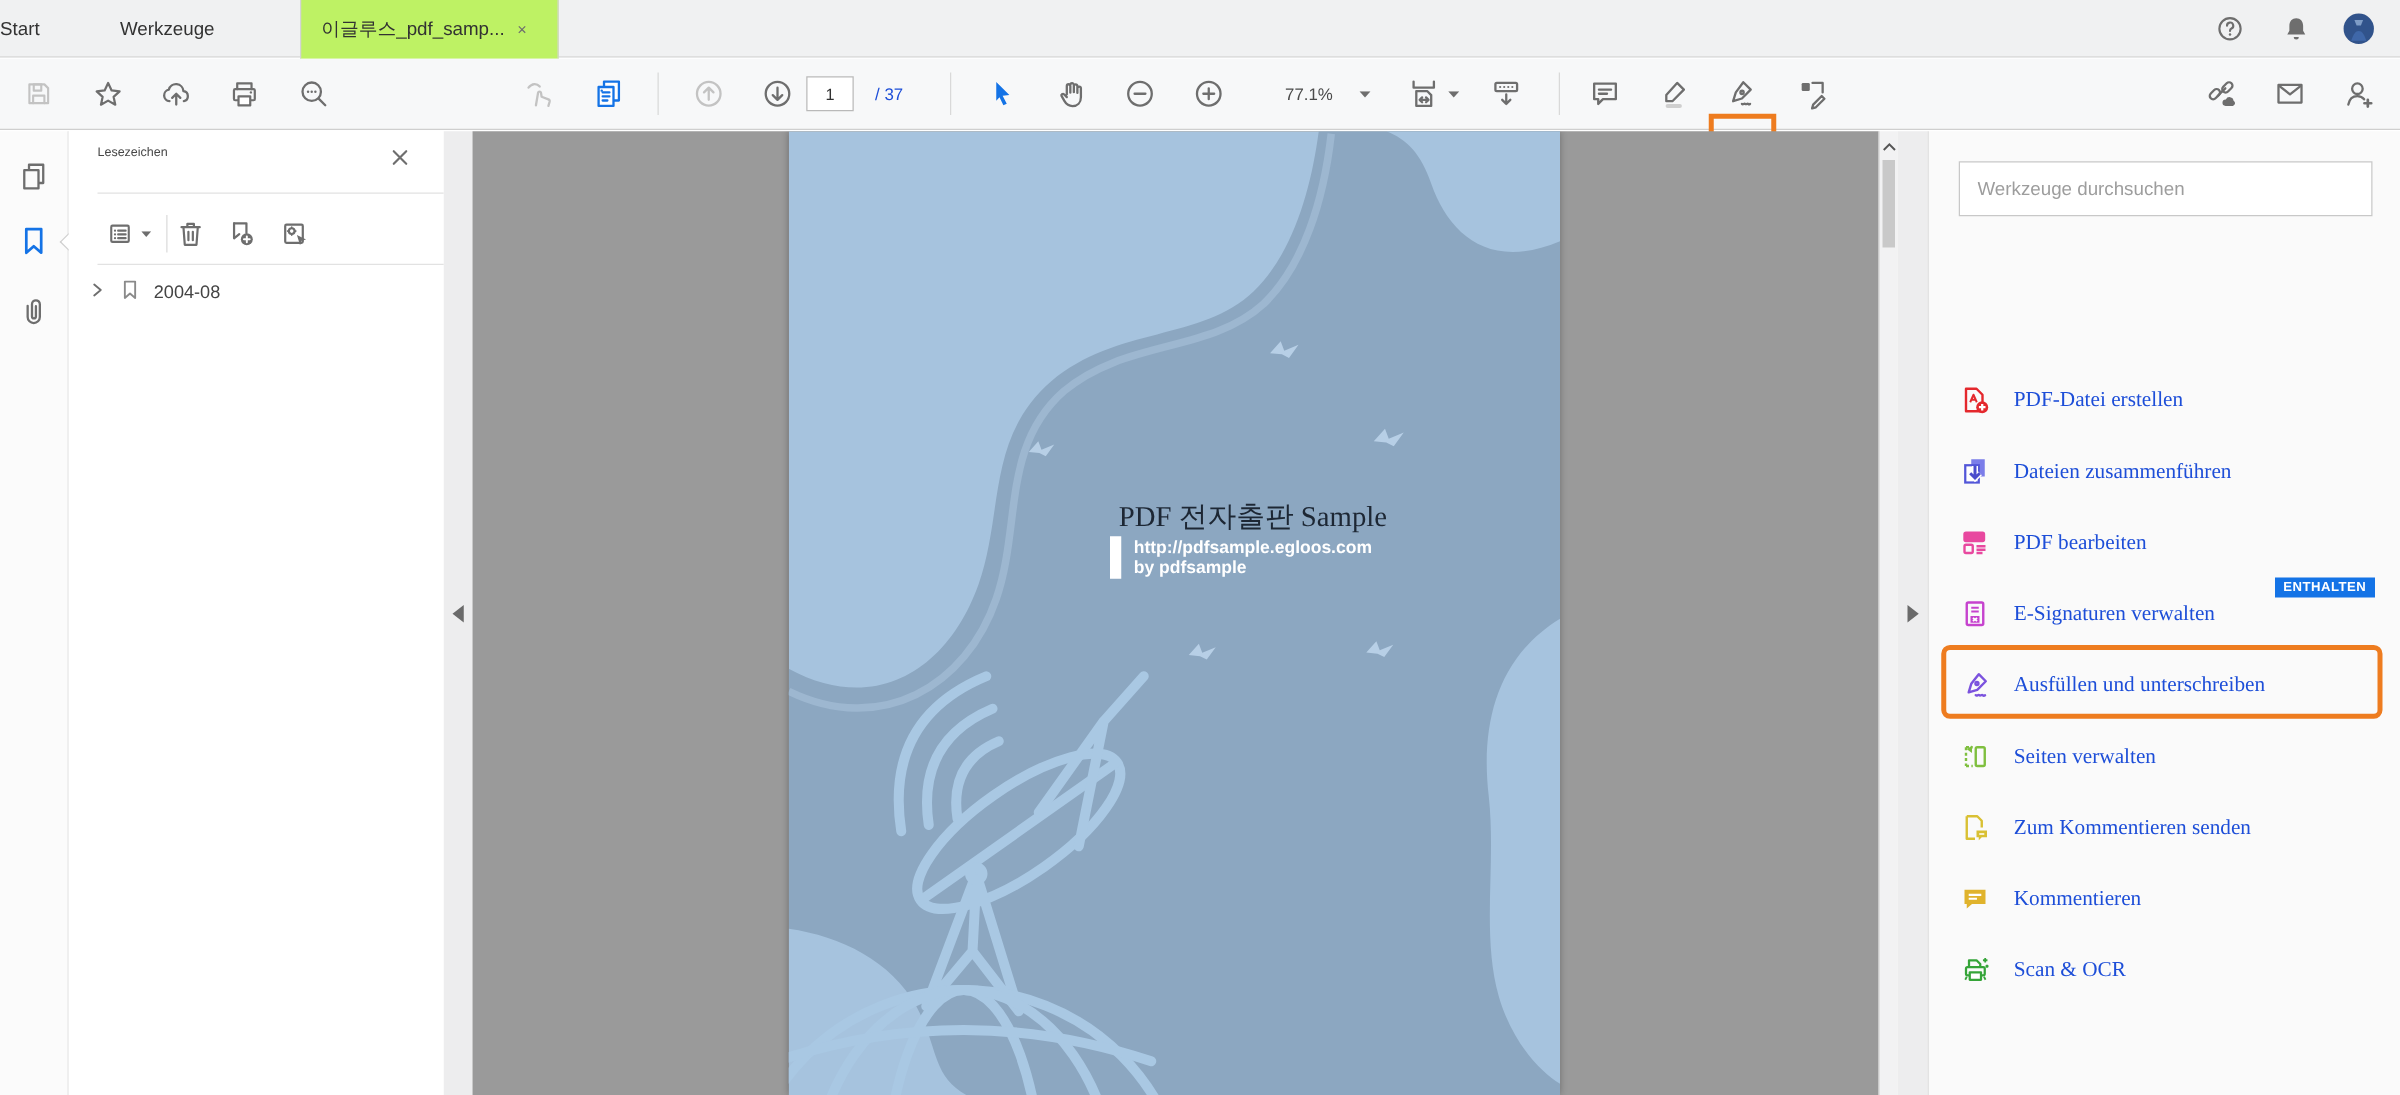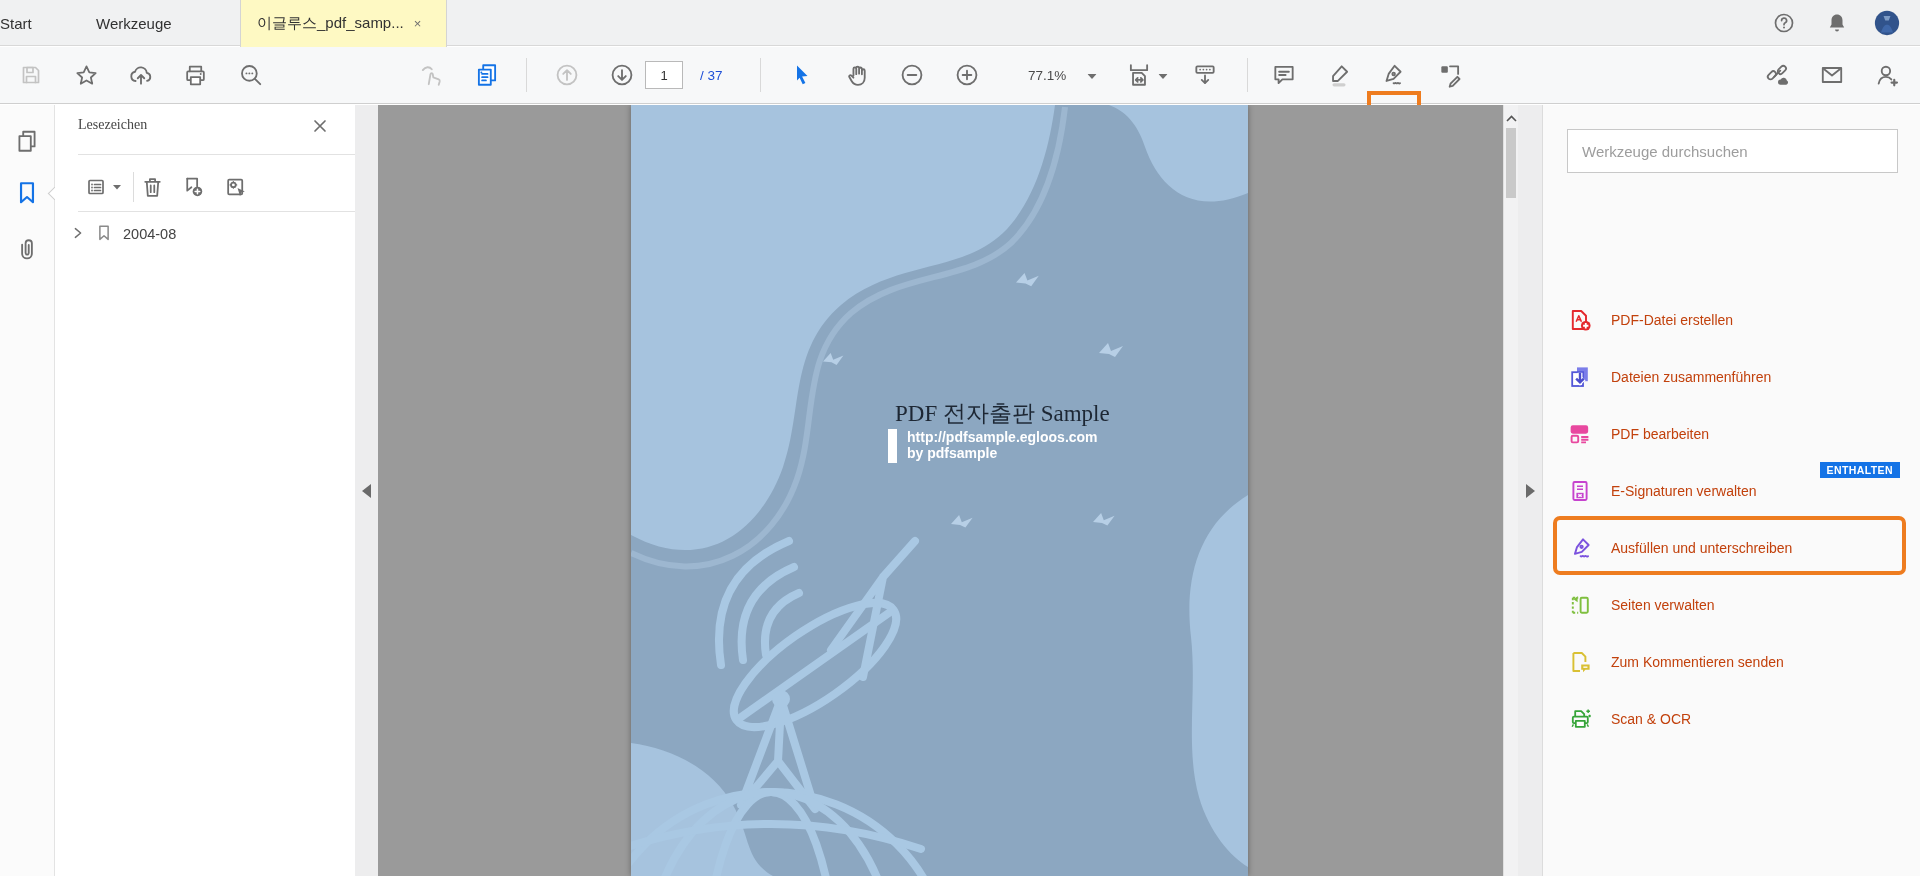--- a/index.html
+++ b/index.html
@@ -4,21 +4,21 @@
 <style>
   * { margin:0; padding:0; box-sizing:border-box; }
   body { font-family:"Liberation Sans", sans-serif; background:#fff; }
   .app { position:relative; width:1920px; height:876px; overflow:hidden; background:#fff; color:#3a3a3a; }
 
   
   .tabbar { position:absolute; left:0; top:0; width:100%; height:46px; background:#f0f1f2; border-bottom:1px solid #d8d8d8; }
   .tab { position:absolute; top:0; height:46px; display:flex; align-items:center; font-size:15px; color:#323232; cursor:default; }
   .tab-start { left:0; }
   .tab-tools { left:96px; }
-  .doc-tab { position:absolute; left:240px; top:0; width:207px; height:47px; background:#fef9c3; border-left:1px solid #d4d4d4; border-right:1px solid #d4d4d4; display:flex; align-items:center; padding:0 10px 0 16px; font-size:15px; color:#323232; }
+  .doc-tab { position:absolute; left:240px; top:0; width:207px; height:47px; background:#bef264; border-left:1px solid #d4d4d4; border-right:1px solid #d4d4d4; display:flex; align-items:center; padding:0 10px 0 16px; font-size:15px; color:#323232; }
   .doc-tab .close { margin-left:10px; color:#6e6e6e; font-size:13px; }
   .tbi { position:absolute; top:23px; transform:translate(-50%,-50%); width:26px; height:26px; display:flex; align-items:center; justify-content:center; }
 
   
   .toolbar { position:absolute; left:0; top:47px; width:100%; height:57px; background:#f7f8f9; border-bottom:1px solid #cfcfcf; }
   .ti { position:absolute; top:50%; transform:translate(-50%,-50%); width:30px; height:30px; display:flex; align-items:center; justify-content:center; }
   .tdiv { position:absolute; top:11px; width:1px; height:34px; background:#d9d9d9; }
   .pagebox { position:absolute; left:645px; top:14px; width:38px; height:28px; border:1px solid #b9b9b9; background:#fff; font-size:13px; color:#323232; text-align:center; }
   .pagetotal { position:absolute; left:700px; top:0; height:57px; display:flex; align-items:center; font-size:13.5px; color:#1d4ed8; }
   .zoomtxt { position:absolute; left:1028px; top:0; height:57px; display:flex; align-items:center; font-size:13.5px; color:#4a4a4a; }
@@ -30,21 +30,21 @@
   svg.dis { stroke:#c3c3c3; }
   svg.blue { stroke:#1473e6; } svg.blue .fil { fill:#1473e6; stroke:none; }
 
   
   .main { position:absolute; left:0; top:105px; width:1920px; height:771px; }
   .leftstrip { position:absolute; left:0; top:0; width:55px; height:771px; background:#fbfbfb; border-right:1px solid #e3e3e3; }
   .lsi { position:absolute; left:50%; transform:translateX(-50%); width:28px; height:28px; display:flex; align-items:center; justify-content:center; }
   .notch { position:absolute; left:50px; top:83px; width:11px; height:11px; background:#fff; border-left:1px solid #cfcfcf; border-bottom:1px solid #cfcfcf; transform:rotate(45deg); }
 
   .bmpanel { position:absolute; left:55px; top:0; width:300px; height:771px; background:#fff; }
-  .bm-title { position:absolute; left:23px; top:12px; font-size:14px; color:#474747;font-family:Liberation Serif, serif; }
+  .bm-title { position:absolute; left:23px; top:12px; font-size:10px; color:#474747; }
   .bm-close { position:absolute; left:254px; top:10px; width:22px; height:22px; display:flex; align-items:center; justify-content:center; }
   .bm-rule { position:absolute; left:23px; right:0; height:1px; background:#e2e2e2; }
   .bm-toolbar { position:absolute; left:0; top:56px; width:100%; height:52px; }
   .bmi { position:absolute; top:50%; transform:translate(-50%,-50%); width:28px; height:28px; display:flex; align-items:center; justify-content:center; }
   .bm-row { position:absolute; left:0; top:112px; width:100%; height:34px; display:flex; align-items:center; font-size:14.5px; color:#444; }
 
   .lcollapse { position:absolute; left:355px; top:0; width:23px; height:771px; background:#ededee; display:flex; align-items:center; justify-content:center; }
   .rcollapse { position:absolute; left:1518px; top:0; width:24px; height:771px; background:#ededee; display:flex; align-items:center; justify-content:center; }
   .coltri { width:0; height:0; border-style:solid; }
   .tri-left { border-width:7px 9px 7px 0; border-color:transparent #6a6a6a transparent transparent; }
@@ -57,21 +57,21 @@
   .vthumb { position:absolute; left:2px; top:23px; width:10px; height:70px; background:#c9c9c9; }
   .vchev { position:absolute; left:1px; top:5px; }
 
   
   .rpanel { position:absolute; left:1542px; top:0; width:378px; height:771px; background:#fafafa; border-left:1px solid #dcdcdc; }
   .search { position:absolute; left:24px; right:22px; top:24px; height:44px; background:#fff; border:1px solid #c8c8c8; padding:0 14px; font-size:15px; color:#444; font-family:"Liberation Sans", sans-serif; }
   .search::placeholder { color:#9d9d9d; }
   .tools { position:absolute; left:24px; right:14px; top:186px; }
   .tool-row { position:relative; height:57px; display:flex; align-items:center; gap:18px; cursor:default; }
   .tool-ic { width:26px; height:26px; flex:0 0 26px; display:flex; align-items:center; justify-content:center; }
-  .tool-label { font-size:14px; color:#c2410c; }
+  .tool-label { font-size:17px; color:#1d4ed8;font-family:Liberation Serif, serif; }
   .tool-row.hl::after { content:""; position:absolute; left:-14px; right:0; top:-3px; bottom:1px; border:4px solid #ee7c1f; border-radius:7px; pointer-events:none; }
   .badge { position:absolute; top:0; right:6px; background:#1473e6; color:#fff; font-size:10.5px; font-weight:bold; letter-spacing:.4px; padding:2px 7px; }
 </style>
 </head>
 <body>
 
 <div class="app">
 
   <div class="tabbar">
     <div class="tab tab-start">
@@ -516,20 +516,29 @@
             <svg width="24" height="24" viewBox="0 0 20 20" fill="none" stroke="#d9c033" stroke-width="1.6" stroke-linejoin="round">
                 <path d="M4.5 2.5h7l3 3v4.5"></path>
                 <path d="M4.5 2.5v15h5.5"></path>
                 <path d="M11 12h7v4.5h-3.5l-2 2v-2H11z" fill="#d9c033" stroke="none"></path>
                 <path d="M12.8 14.3h3.4" stroke="#fff" stroke-width="1.1"></path>
               </svg>
           </span>
           <span class="tool-label">Zum Kommentieren senden</span>
         </div>
 
+        <div class="tool-row">
+          <span class="tool-ic">
+            <svg width="24" height="24" viewBox="0 0 20 20">
+                <path d="M3 4h14v9.5H8l-3.5 3V13.5H3z" fill="#e0b32c"></path>
+                <path d="M5.8 7.4h8.4M5.8 10h5.5" stroke="#fff" stroke-width="1.4" fill="none"></path>
+              </svg>
+          </span>
+          <span class="tool-label">Kommentieren</span>
+        </div>
 
         <div class="tool-row">
           <span class="tool-ic">
             <svg width="24" height="24" viewBox="0 0 20 20" fill="none" stroke="#35a438" stroke-width="1.5" stroke-linejoin="round">
                 <path d="M6 8V3.5h5l2.5 2.5V8"></path>
                 <rect x="4" y="8" width="12.5" height="5.5" rx="1"></rect>
                 <path d="M6.5 11.5h7.5v5H6.5z" fill="#fff"></path>
                 <path d="M16.8 2v3M15.3 3.5h3M18 6.5v2M17 7.5h2" stroke-width="1.2"></path>
                 <path d="M4.5 14.5l-1 2M16 14.5l1 2" stroke-width="1.2"></path>
               </svg>

